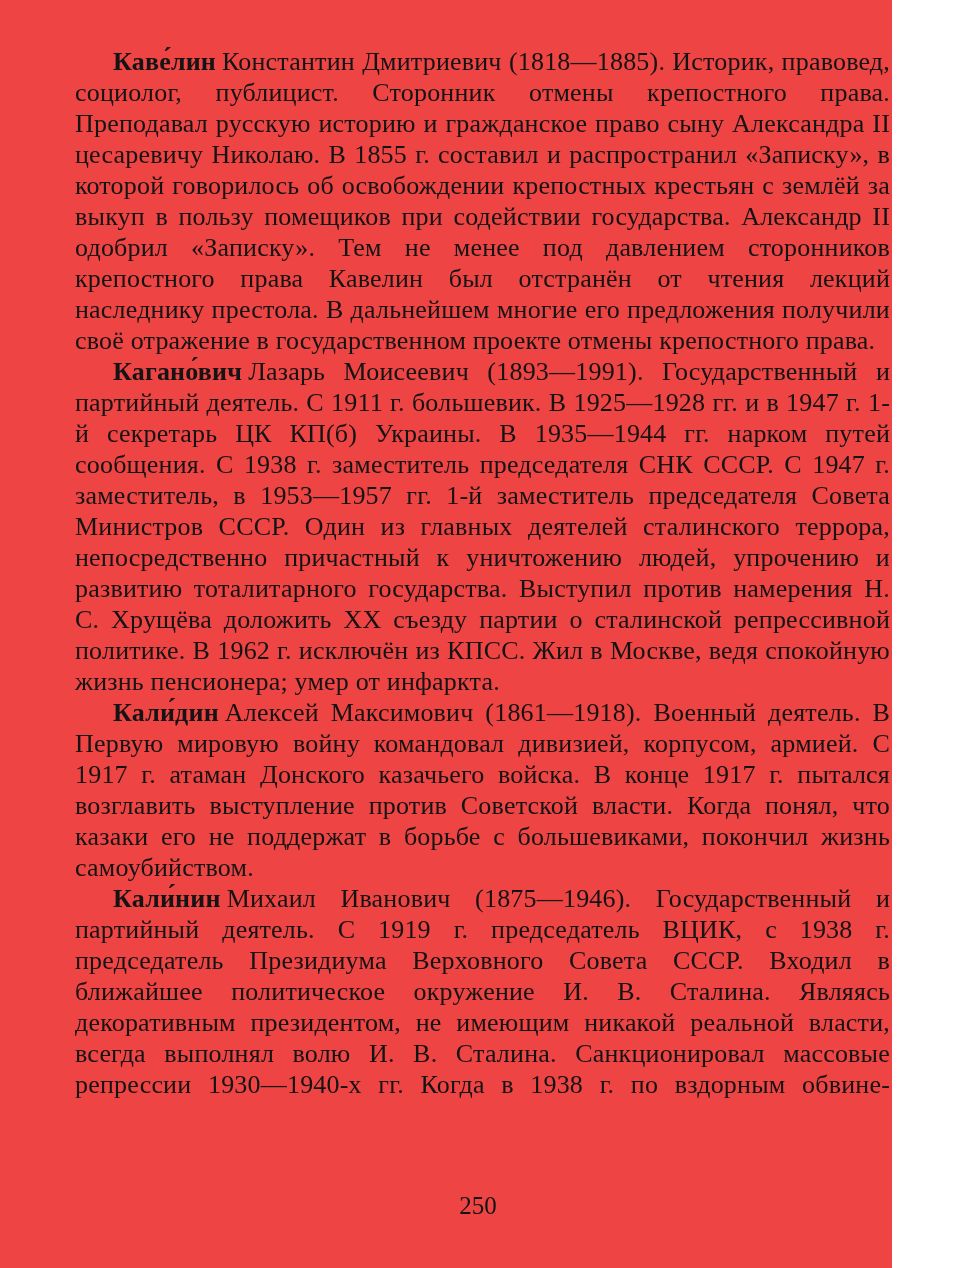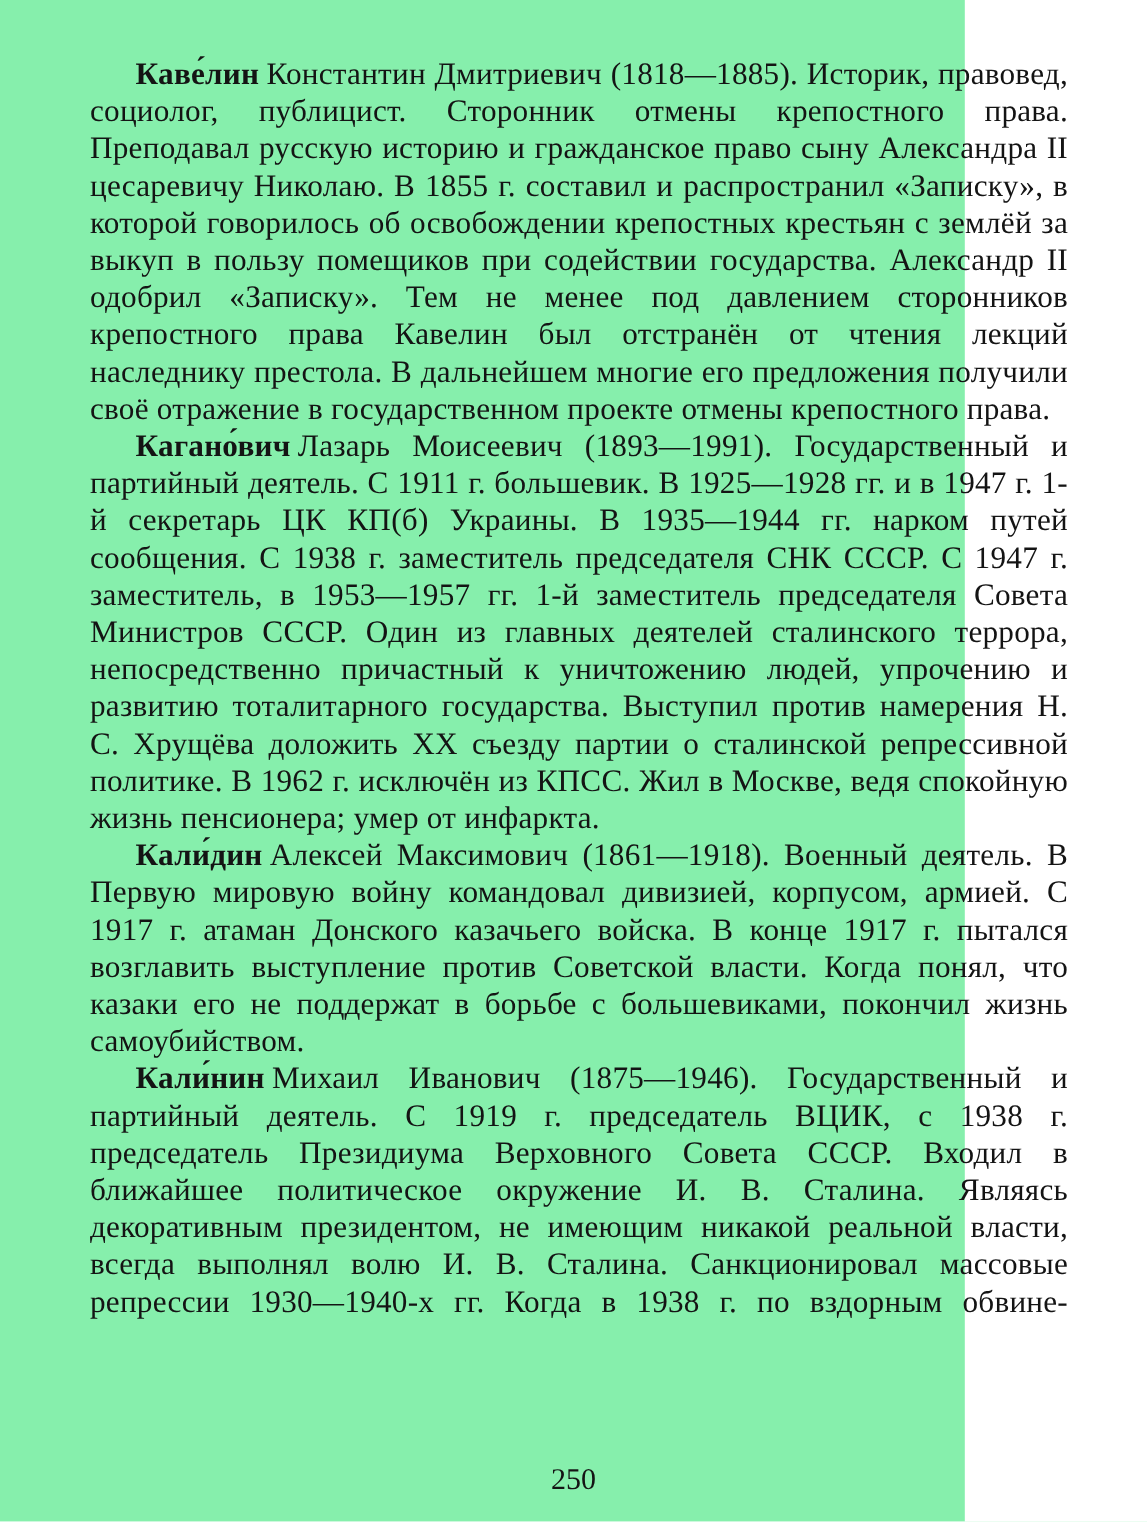--- a/index.html
+++ b/index.html
@@ -10,24 +10,24 @@
   body {
     width: 956px;
     height: 1268px;
     font-family: "Liberation Serif", "DejaVu Serif", serif;
     color: #141414;
     position: relative;
     overflow: hidden;
   }
   .page {
     box-sizing: border-box;
-    width: 804px;
+    width: 892px;
     height: 1268px;
     padding: 46px 66px 0 75px;
-    background: #86efac;
+    background: #ef4444;
   }
   .text-block {
     width: 815px;
   }
   p.entry {
     margin: 0;
     padding: 0;
     font-size: 26px;
     line-height: 31px;
     text-align: justify;
@@ -43,21 +43,20 @@
     margin-right: 6px;
   }
   .page-number {
     position: absolute;
     left: 0;
     width: 956px;
     top: 1192px;
     text-align: center;
     font-size: 25px;
     color: #141414;
-    margin-top: 28px;
   }
 </style>
 </head>
 <body>
 
 <div class="page">
   <div class="text-block">
 
     <p class="entry">
       <span class="headword">Каве́лин</span><span>Константин Дмитриевич (1818—1885). Историк, правовед, социолог, публицист. Сторонник отмены крепостного права. Преподавал русскую историю и гражданское право сыну Александра II цесаревичу Николаю. В 1855 г. составил и распространил «Записку», в которой говорилось об освобождении крепостных крестьян с землёй за выкуп в пользу помещиков при содействии государства. Александр II одобрил «Записку». Тем не менее под давлением сторонников крепостного права Кавелин был отстранён от чтения лекций наследнику престола. В дальнейшем многие его предложения получили своё отражение в государственном проекте отмены крепостного права.</span>

